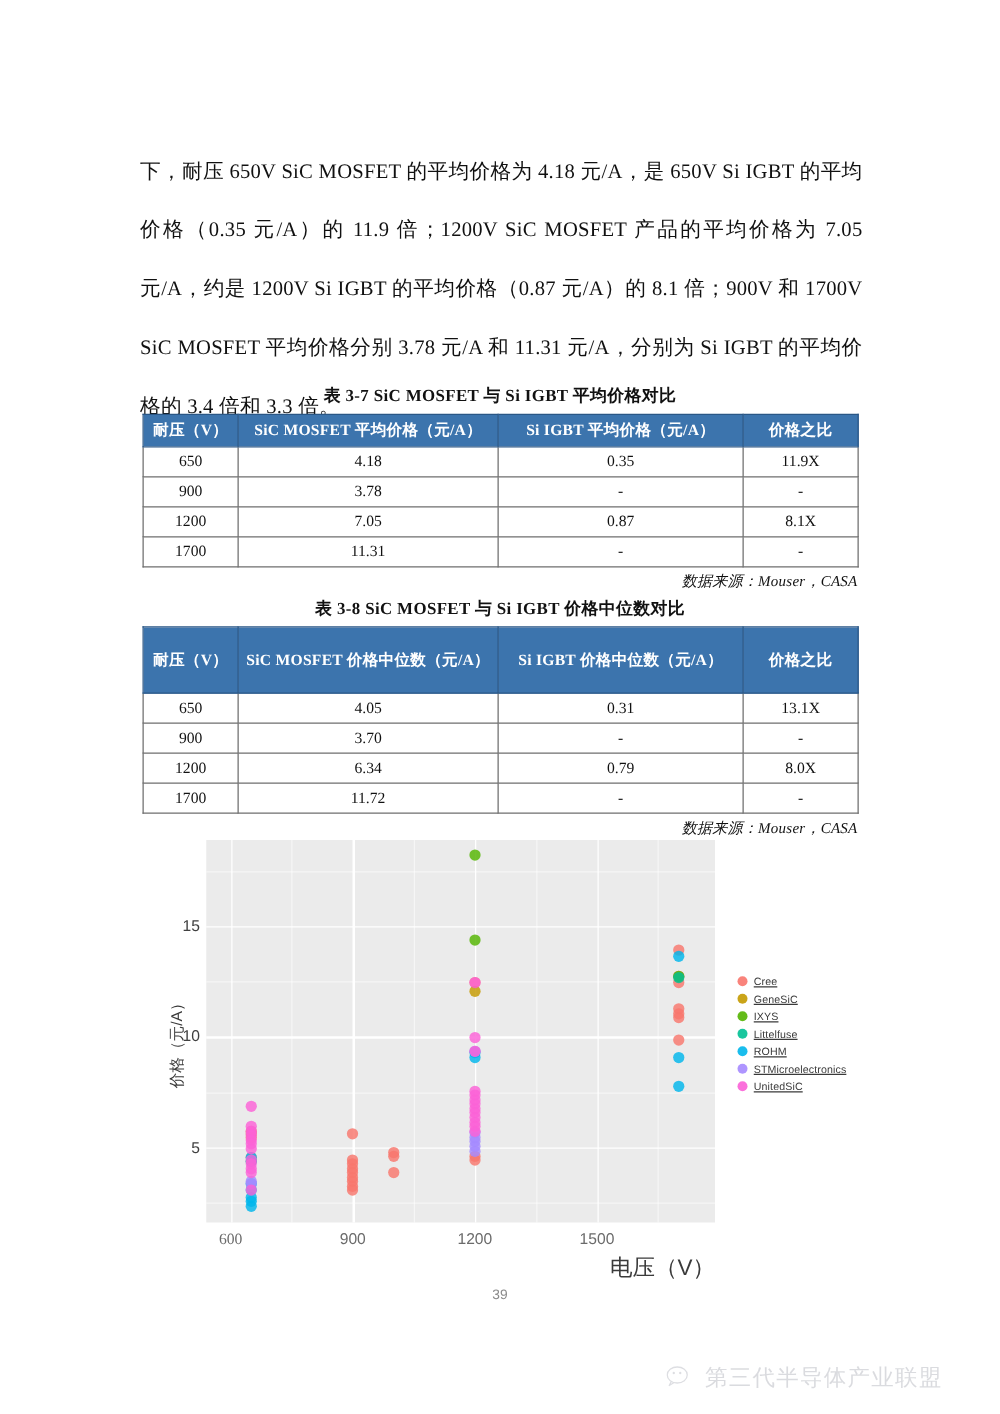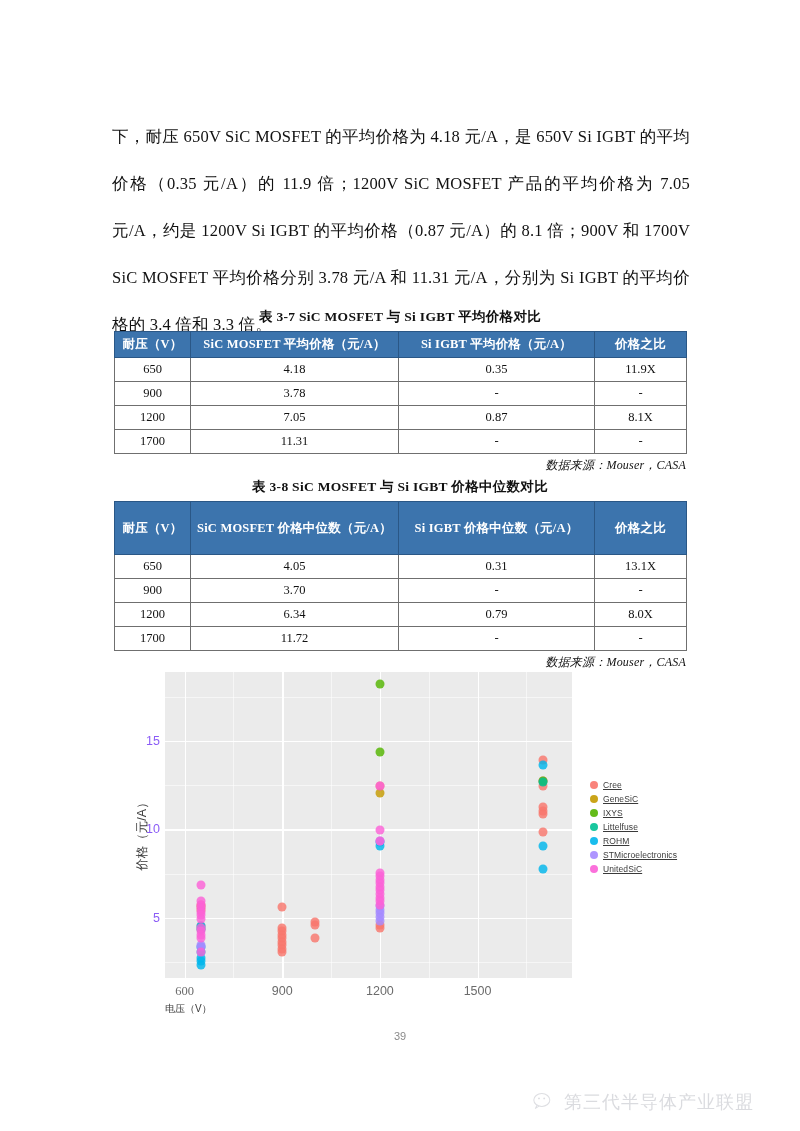--- a/index.html
+++ b/index.html
@@ -109,30 +109,30 @@
   .xtick{
     position:absolute;
     font-family:"Liberation Sans","DejaVu Sans",sans-serif;
     font-size:12.5px;color:#6b6b6b;
     transform:translateX(-50%);
     top:316px;
   }
   .ytick{
     position:absolute;
     font-family:"Liberation Sans","DejaVu Sans",sans-serif;
-    font-size:12.5px;color:#8b5cf6;
+    font-size:12.5px;color:#404040;
     transform:translateY(-50%);
     right:0; width:32px; text-align:right;
   }
   .xtitle{
     position:absolute;
     left:37px;width:407px;top:334px;
-    text-align:left;
-    font-family:"Liberation Sans","DejaVu Sans",sans-serif;
-    font-size:10px;color:#3a3a3a;
+    text-align:right;
+    font-family:"Liberation Sans","DejaVu Sans",sans-serif;
+    font-size:18px;color:#3a3a3a;
   }
   .ytitle{
     position:absolute;
     left:-66px; top:157px;
     width:160px; text-align:center;
     transform:rotate(-90deg);
     transform-origin:center;
     font-family:"Liberation Sans","DejaVu Sans",sans-serif;
     font-size:12.5px;color:#3a3a3a;
   }

